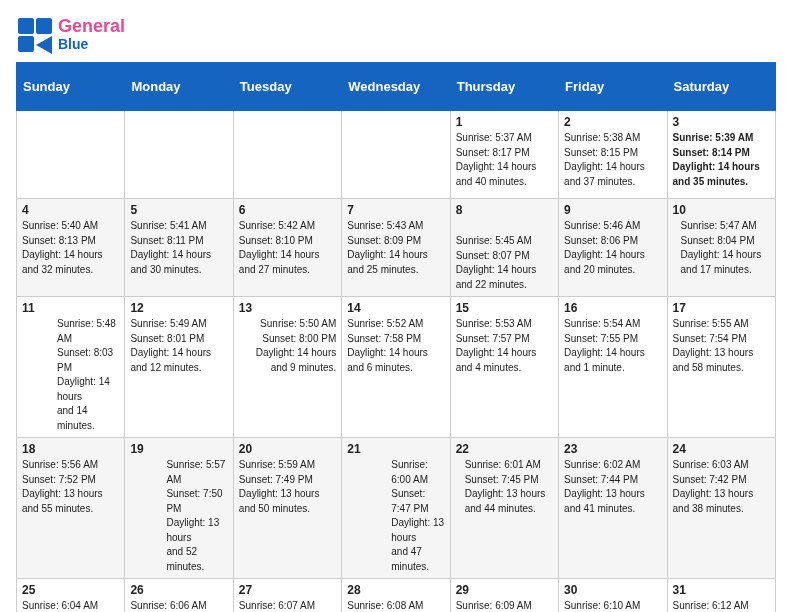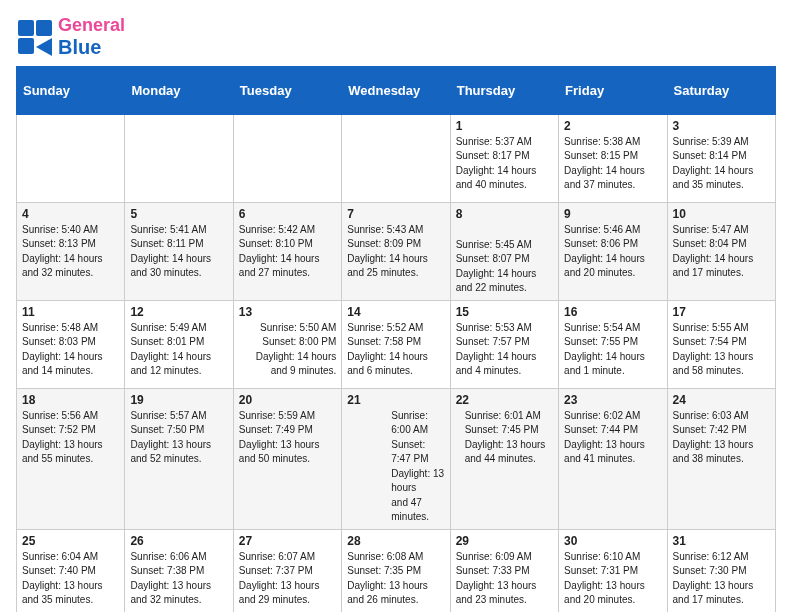--- a/index.html
+++ b/index.html
@@ -83,21 +83,21 @@
   <div class="logo">
     <div style="display:flex;align-items:center;gap:4px;">
       <svg width="38" height="38" viewBox="0 0 38 38">
         <rect x="2" y="2" width="16" height="16" rx="2" fill="#1565c0"></rect>
         <rect x="20" y="2" width="16" height="16" rx="2" fill="#1565c0"></rect>
         <rect x="2" y="20" width="16" height="16" rx="2" fill="#1565c0"></rect>
         <polygon points="20,29 36,20 36,38" fill="#1565c0"></polygon>
       </svg>
       <div>
         <div style="font-size:18px;font-weight:bold;color:#ec4899;line-height:1.1;">General</div>
-        <div style="font-size:20px;font-weight:bold;color:#1565c0;line-height:1.1;">Blue</div>
+        <div style="font-size:14px;font-weight:bold;color:#1565c0;line-height:1.1;">Blue</div>
       </div>
     </div>
   </div>
   <div class="title-block">
     <div class="month-year"></div>
     <div class="location"></div>
   </div>
 </div>
 
 <table>
@@ -127,21 +127,21 @@
         </td>
         <td>
           <span class="day-num">2</span>
           <div class="day-info" style="white-space: pre-line;">Sunrise: 5:38 AM
 Sunset: 8:15 PM
 Daylight: 14 hours
 and 37 minutes.</div>
         </td>
         <td>
           <span class="day-num">3</span>
-          <div class="day-info" style="white-space: pre-line;">Sunrise: 5:39 AM
+          <div class="day-info" style="white-space: pre-line; font-weight: bold;">Sunrise: 5:39 AM
 Sunset: 8:14 PM
 Daylight: 14 hours
 and 35 minutes.</div>
         </td>
       </tr>
       <tr>
         <td>
           <span class="day-num">4</span>
           <div class="day-info" style="white-space: pre-line;">Sunrise: 5:40 AM
 Sunset: 8:13 PM
@@ -178,30 +178,30 @@
         </td>
         <td>
           <span class="day-num">9</span>
           <div class="day-info" style="white-space: pre-line;">Sunrise: 5:46 AM
 Sunset: 8:06 PM
 Daylight: 14 hours
 and 20 minutes.</div>
         </td>
         <td>
           <span class="day-num">10</span>
-          <div class="day-info" style="white-space: pre-line;">Sunrise: 5:47 AM
+          <div class="day-info" style="white-space: pre-line; margin-left: 8px;">Sunrise: 5:47 AM
 Sunset: 8:04 PM
 Daylight: 14 hours
 and 17 minutes.</div>
         </td>
       </tr>
       <tr>
         <td>
           <span class="day-num">11</span>
-          <div class="day-info" style="white-space: pre-line;">Sunrise: 5:48 AM
+          <div class="day-info" style="white-space: pre-line; margin-left: 35px;">Sunrise: 5:48 AM
 Sunset: 8:03 PM
 Daylight: 14 hours
 and 14 minutes.</div>
         </td>
         <td>
           <span class="day-num">12</span>
           <div class="day-info" style="white-space: pre-line;">Sunrise: 5:49 AM
 Sunset: 8:01 PM
 Daylight: 14 hours
 and 12 minutes.</div>
@@ -245,21 +245,21 @@
       <tr>
         <td>
           <span class="day-num">18</span>
           <div class="day-info" style="white-space: pre-line;">Sunrise: 5:56 AM
 Sunset: 7:52 PM
 Daylight: 13 hours
 and 55 minutes.</div>
         </td>
         <td>
           <span class="day-num">19</span>
-          <div class="day-info" style="white-space: pre-line;">Sunrise: 5:57 AM
+          <div class="day-info" style="white-space: pre-line; margin-left: 36px;">Sunrise: 5:57 AM
 Sunset: 7:50 PM
 Daylight: 13 hours
 and 52 minutes.</div>
         </td>
         <td>
           <span class="day-num">20</span>
           <div class="day-info" style="white-space: pre-line;">Sunrise: 5:59 AM
 Sunset: 7:49 PM
 Daylight: 13 hours
 and 50 minutes.</div>

